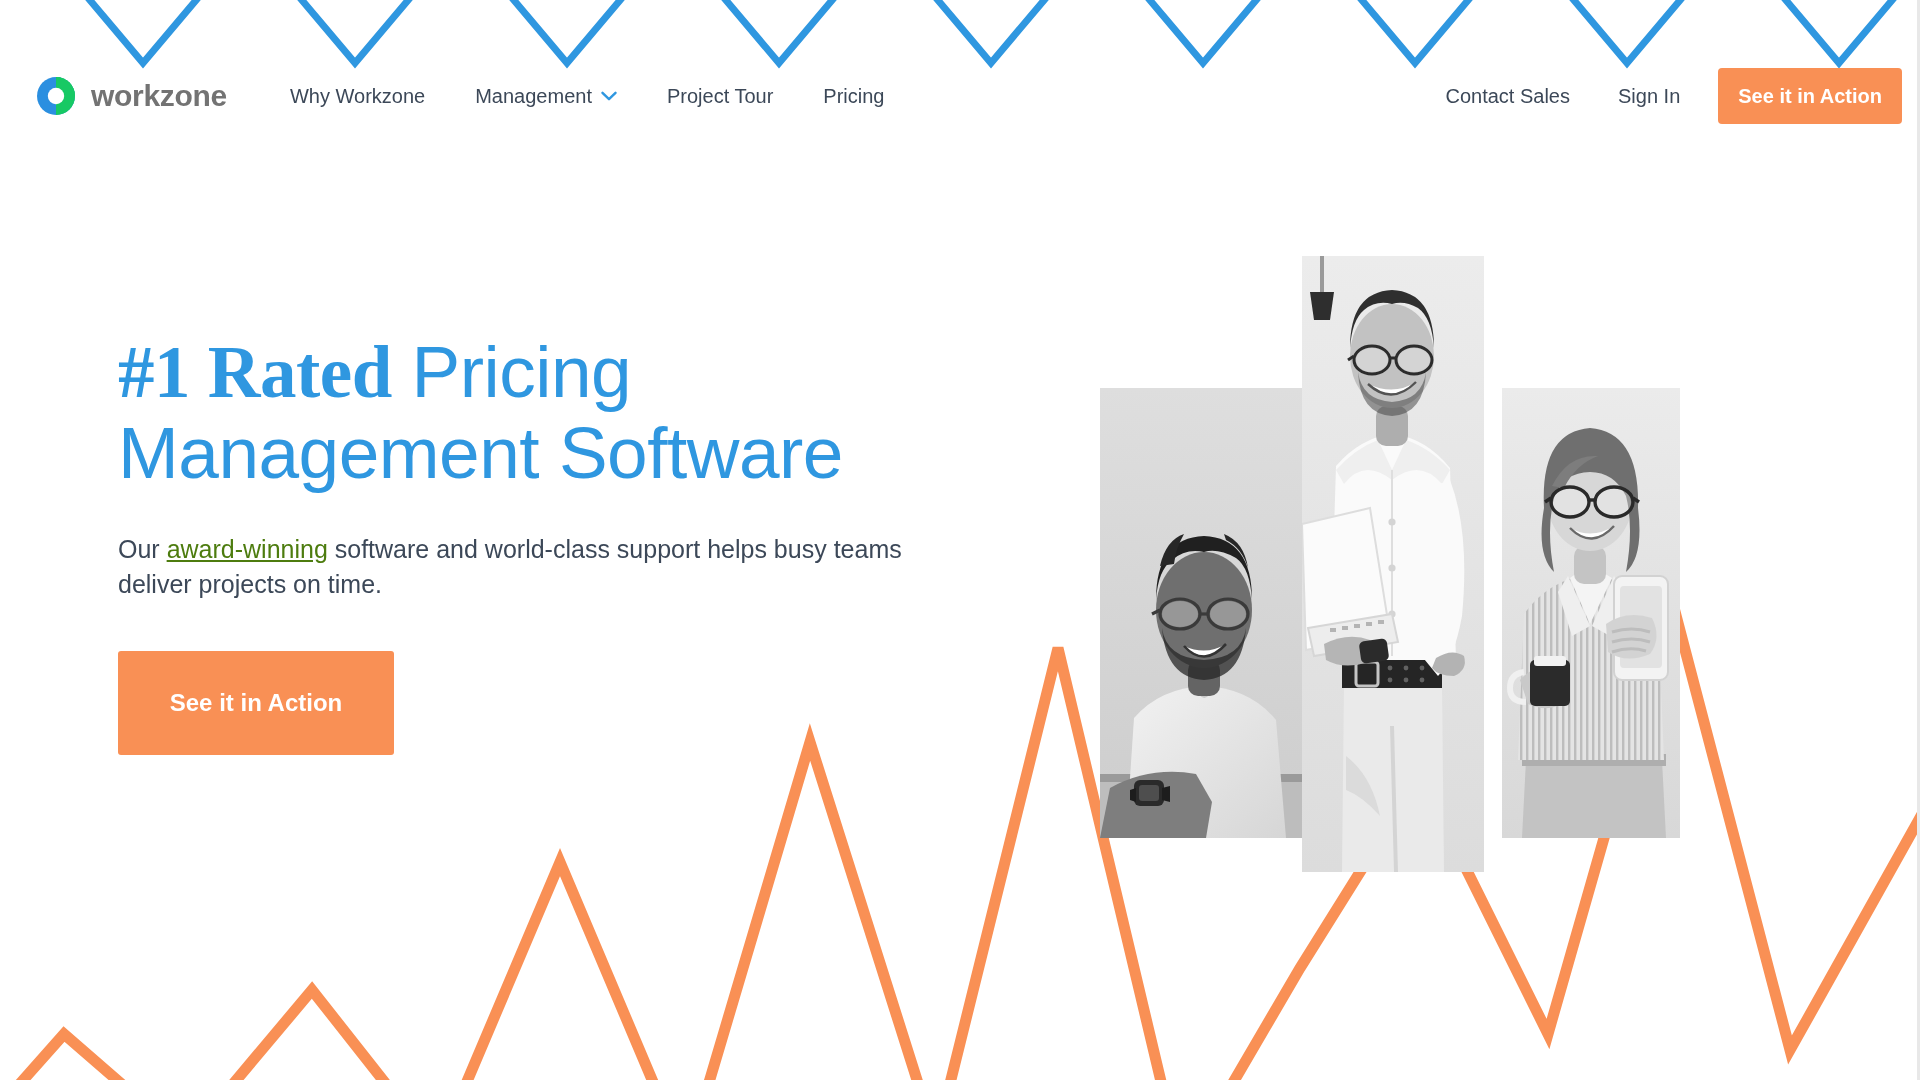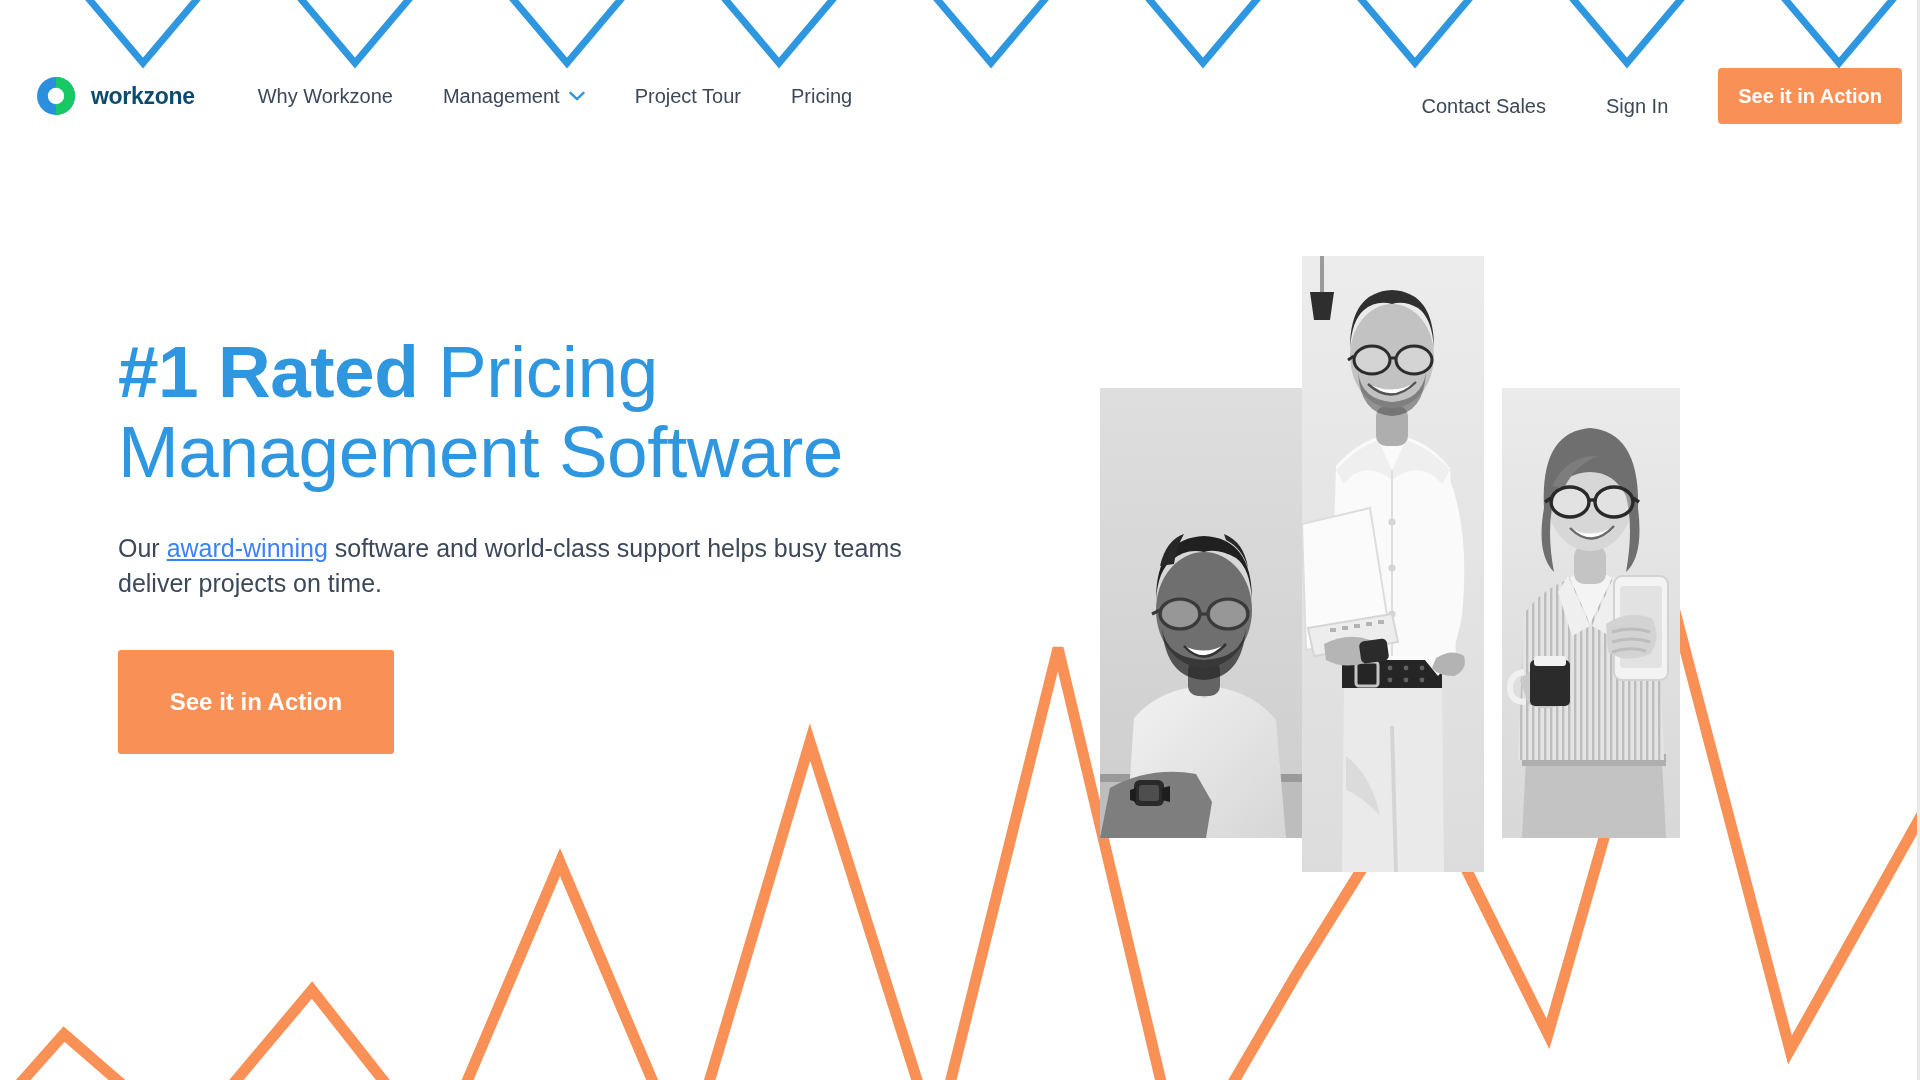--- a/index.html
+++ b/index.html
@@ -46,23 +46,23 @@
   .brand {
     display: flex;
     align-items: center;
     gap: 13px;
     margin-right: 44px;
     text-decoration: none;
     cursor: pointer;
   }
   .brand-mark { width: 44px; height: 44px; display: block; flex: 0 0 44px; }
   .brand-name {
-    font-size: 23px;
+    font-size: 30px;
     font-weight: bold;
-    color: #0c4a6e;
+    color: #737373;
     letter-spacing: -0.3px;
     line-height: 1;
   }
 
   .nav-primary {
     display: flex;
     align-items: center;
     gap: 12px;
   }
   .nav-link {
@@ -75,22 +75,22 @@
     display: flex;
     align-items: center;
     gap: 9px;
     line-height: 1;
   }
   .caret { display: block; width: 16px; height: 10px; flex: 0 0 16px; }
 
   .nav-secondary {
     margin-left: auto;
     display: flex;
-    align-items: flex-end;
-    gap: 16px;
+    align-items: center;
+    gap: 4px;
     padding-right: 18px;
   }
   .nav-secondary .nav-link { padding: 8px 22px; }
 
   .btn-nav-cta {
     background: #f99055;
     color: #ffffff;
     font-size: 20px;
     font-weight: bold;
     border: none;
@@ -122,31 +122,31 @@
   }
 
   #hero-title {
     margin: 0;
     font-size: 73px;
     line-height: 1.1;
     font-weight: normal;
     color: #2f97e0;
     letter-spacing: -0.5px;
   }
-  #hero-title .strong { font-weight: bold; }
+  #hero-title .strong { font-weight: bold; font-family: Liberation Serif, serif; }
 
   #hero-sub {
     margin: 38px 0 0 0;
     font-size: 25px;
     line-height: 1.42;
     color: #3c4858;
     max-width: 850px;
   }
   #hero-sub a {
-    color: #3b82f6;
+    color: #4d7c0f;
     text-decoration: underline;
     cursor: pointer;
   }
 
   #btn-hero-cta {
     margin-top: 48px;
     display: inline-block;
     background: #f99055;
     color: #ffffff;
     font-size: 24px;

